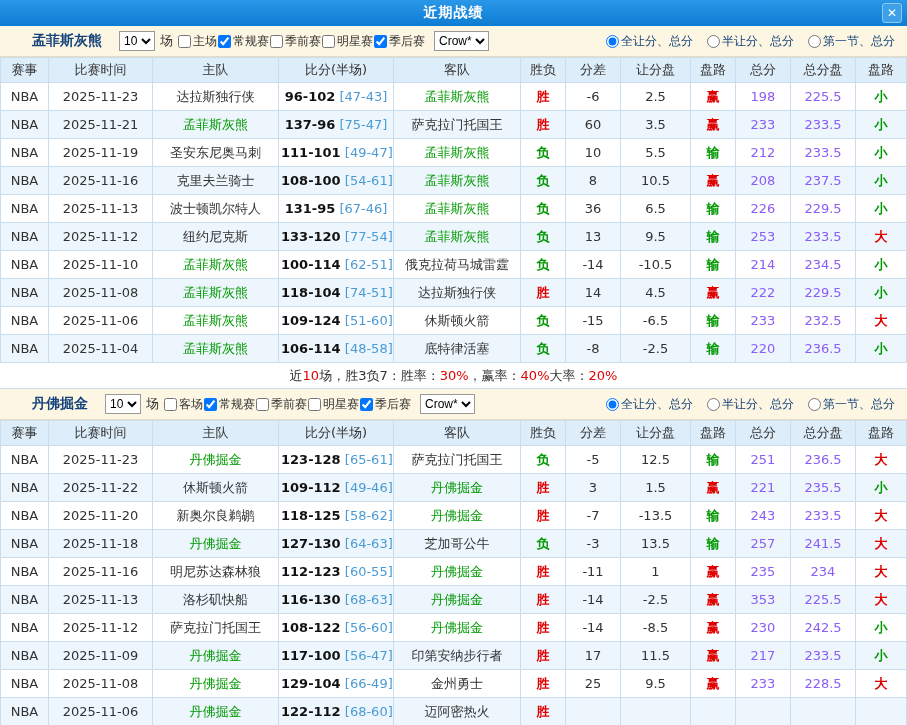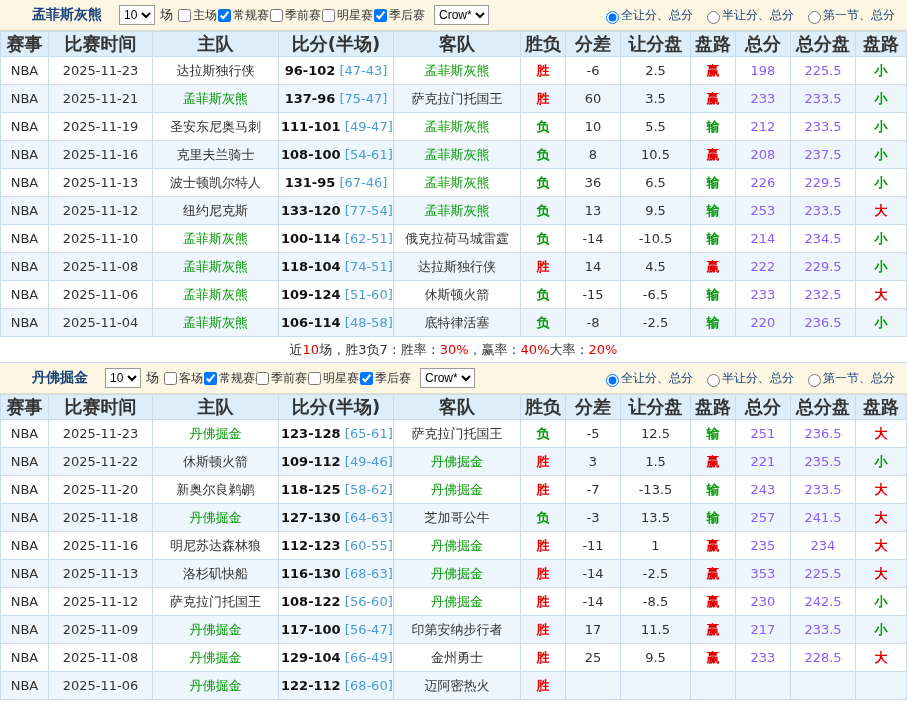--- a/index.html
+++ b/index.html
@@ -23,27 +23,27 @@
     height: 31px; background: #fdf6e3; border-bottom: 1px solid #e8ddc2;
     display: flex; align-items: center; padding: 0 12px 0 10px; gap: 5px;
   }
   .team-name { font-weight: bold; color: #16437c; font-size: 14px; margin: 0 12px 0 22px; white-space: nowrap; }
   select { font-size: 12px; height: 20px; border: 1px solid #999; background: #fff; }
   .checkboxes { display: flex; align-items: center; gap: 1px; }
   .cb, .radio { display: inline-flex; align-items: center; gap: 2px; font-size: 12px; color: #333; white-space: nowrap; cursor: pointer; }
   .cb input, .radio input { width: 13px; height: 13px; margin: 0; }
   .odds-select { margin-left: 4px; }
   .radios { margin-left: auto; display: flex; gap: 14px; color: #16437c; }
-  .radio { color: #16437c; align-items: flex-end; }
+  .radio { color: #16437c; }
   table { width: 100%; border-collapse: collapse; table-layout: fixed; }
   th, td {
     border: 1px solid #c9ddee; text-align: center; height: 28px;
     padding: 0 2px; overflow: hidden; white-space: nowrap;
   }
-  thead th { background: #ddeefa; color: #333; font-weight: bold; height: 25px; font-size: 18px; margin-left: 36px; }
+  thead th { background: #ddeefa; color: #333; font-weight: normal; height: 25px; font-size: 13px; margin-left: 36px; }
   tbody tr { background: #fff; }
   tbody tr:nth-child(even) { background: #edf6fd; }
   .c0 { width: 48px; } .c1 { width: 104px; text-align: center; } .c2 { width: 126px; } .c3 { width: 115px; }
   .c4 { width: 127px; } .c5 { width: 45px; } .c6 { width: 55px; } .c7 { width: 70px; }
   .c8 { width: 45px; } .c9 { width: 55px; } .c10 { width: 65px; } .c11 { width: auto; }
   .focus { color: #009900; }
   .red { color: #e10000; }
   .green { color: #009900; }
   .b { font-weight: bold; }
   .blue { color: #8b5cf6; }
@@ -52,20 +52,26 @@
   .summary {
     height: 26px; display: flex; align-items: center; justify-content: center;
     border-bottom: 1px solid #c9ddee; background: #fff; font-size: 13px; gap: 0;
   }
 </style>
 </head>
 <body>
 
 <div>
 
+  <div class="titlebar">
+    <span class="title">近期战绩</span>
+    <button class="close-btn">
+      <span>✕</span>
+    </button>
+  </div>
 
   <section>
     <div class="filterbar">
       <span class="team-name">孟菲斯灰熊</span>
       <select class="count-select"><option>10</option></select>
       <span class="lbl">场</span>
       <span class="checkboxes">
           <label class="cb"><input type="checkbox" style="">主场</label>
           <label class="cb"><input type="checkbox" checked="" style="">常规赛</label>
           <label class="cb"><input type="checkbox" style="">季前赛</label>

